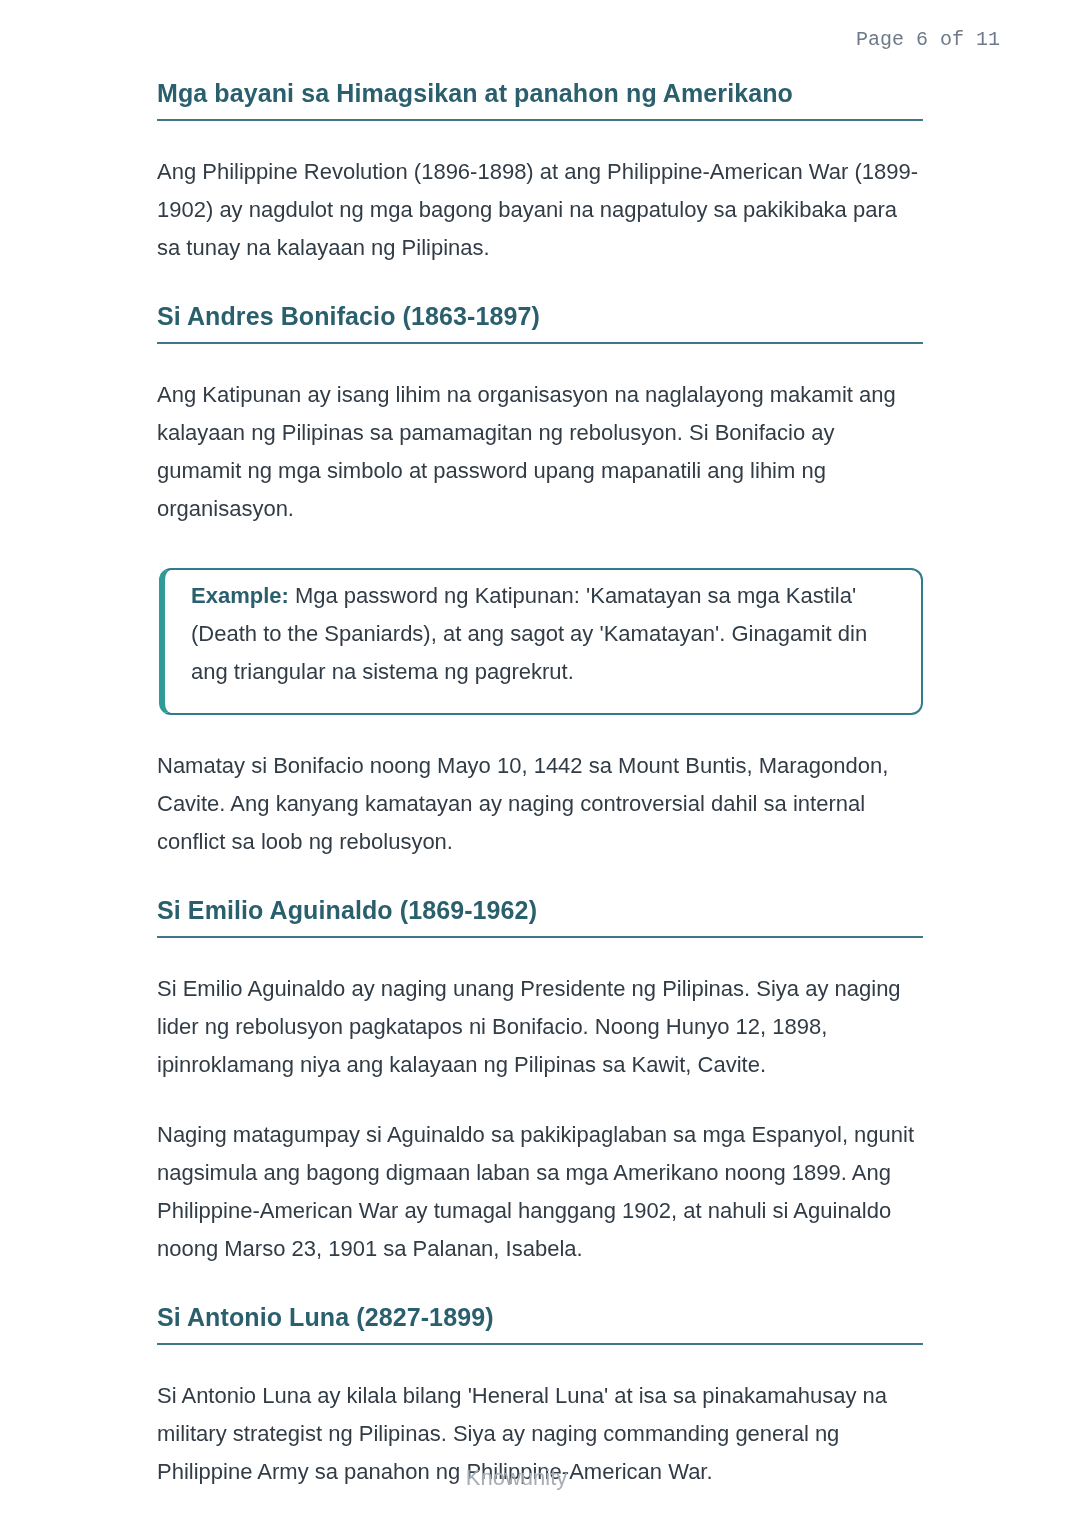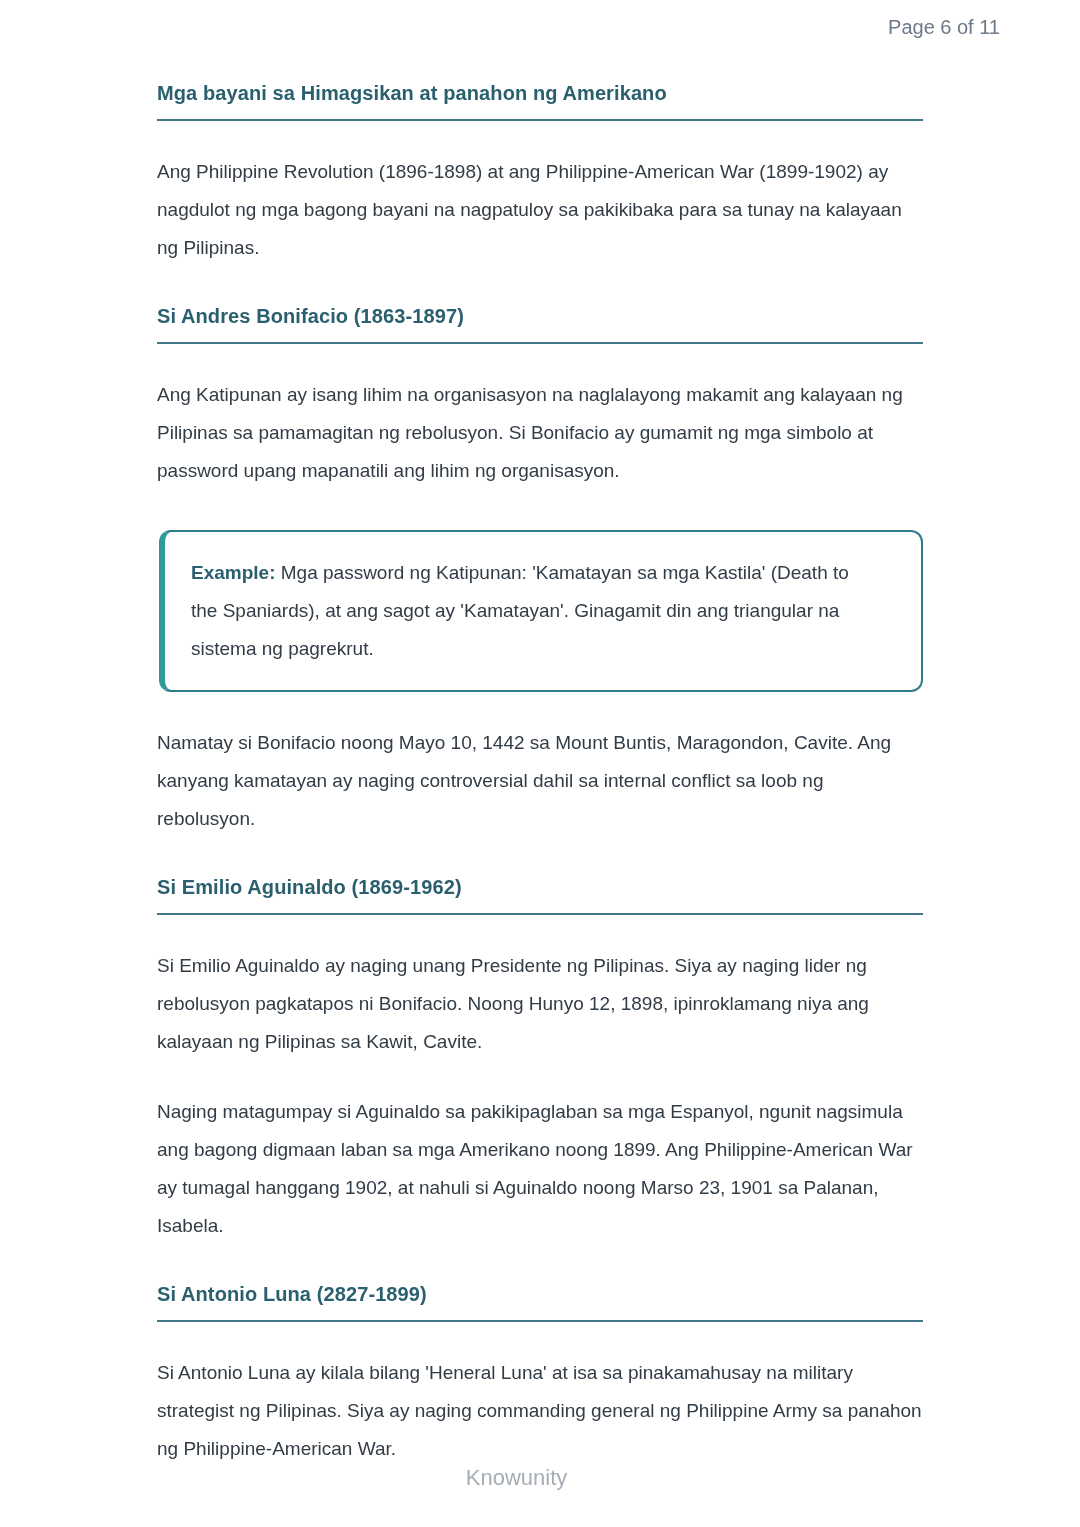--- a/index.html
+++ b/index.html
@@ -7,59 +7,59 @@
   body {
     width: 1080px;
     height: 1527px;
     background: #ffffff;
     font-family: "Liberation Sans", sans-serif;
     position: relative;
     overflow: hidden;
   }
   .page-number {
     position: absolute;
-    top: 16px;
+    top: 28px;
     right: 80px;
-    font-family: Liberation Sans, sans-serif;
+    font-family: Liberation Mono, monospace;
     font-size: 20px;
     color: #6d7a89;
   }
   .content {
     position: absolute;
     left: 157px;
     top: 80px;
     width: 766px;
   }
   .section-title {
-    font-size: 20px;
+    font-size: 25px;
     font-weight: bold;
     color: #2a5f6e;
     line-height: 26px;
     margin: 0;
     letter-spacing: 0.1px;
   }
   .title-rule {
     border: none;
     border-top: 2px solid #41768a;
     margin: 13px 0 0 0;
     width: 100%;
   }
   .body-para {
-    font-size: 19px;
+    font-size: 22px;
     line-height: 38px;
     color: #323c46;
     margin: 32px 0 0 0;
   }
   .section { margin-top: 36px; }
   .section:first-child { margin-top: 0; }
   .example-box {
     border: 2px solid #2f7d8c;
     border-left: 6px solid #2f9a96;
     border-radius: 12px;
-    padding: 22px 46px 22px 26px;
+    padding: 7px 46px 22px 26px;
     margin: 40px 0 4px 2px;
   }
   .example-box .body-para { margin: 0; }
   .example-label {
     font-weight: bold;
     color: #2a5f6e;
   }
   .footer-brand {
     position: absolute;
     left: 0;

